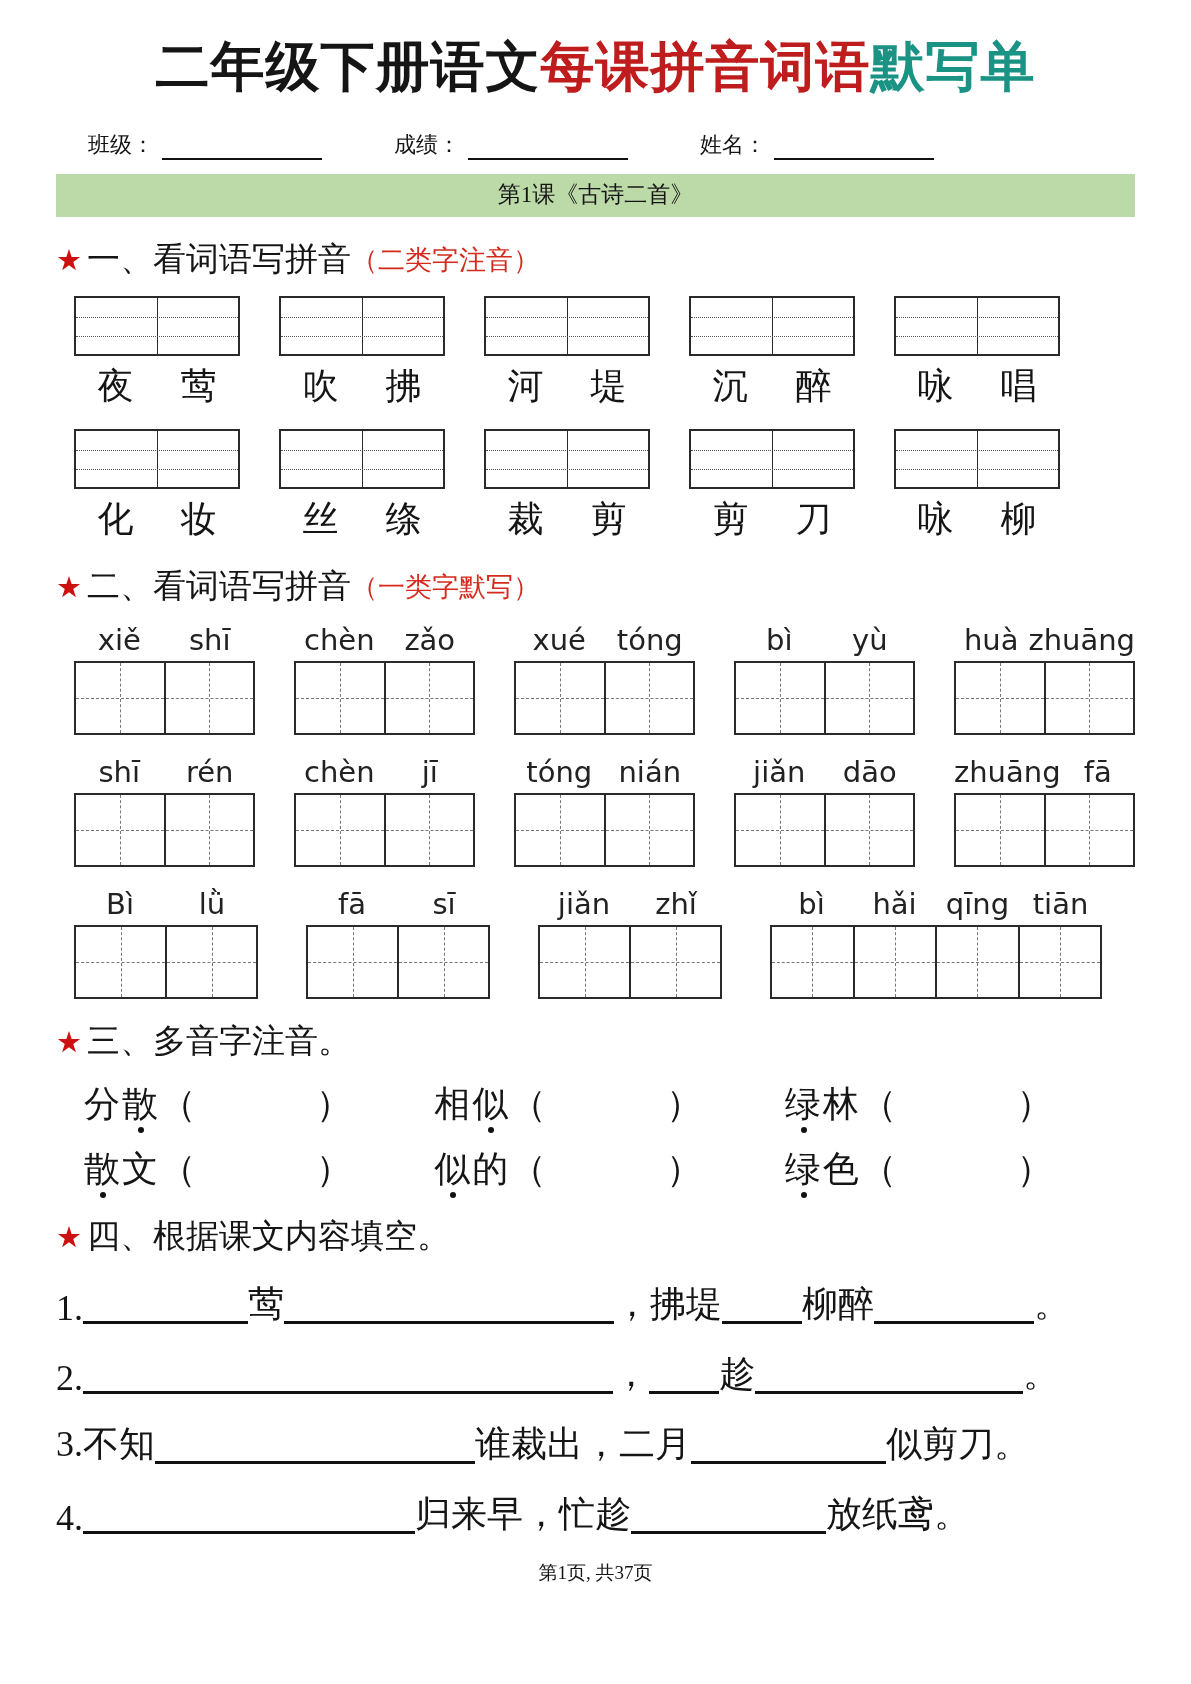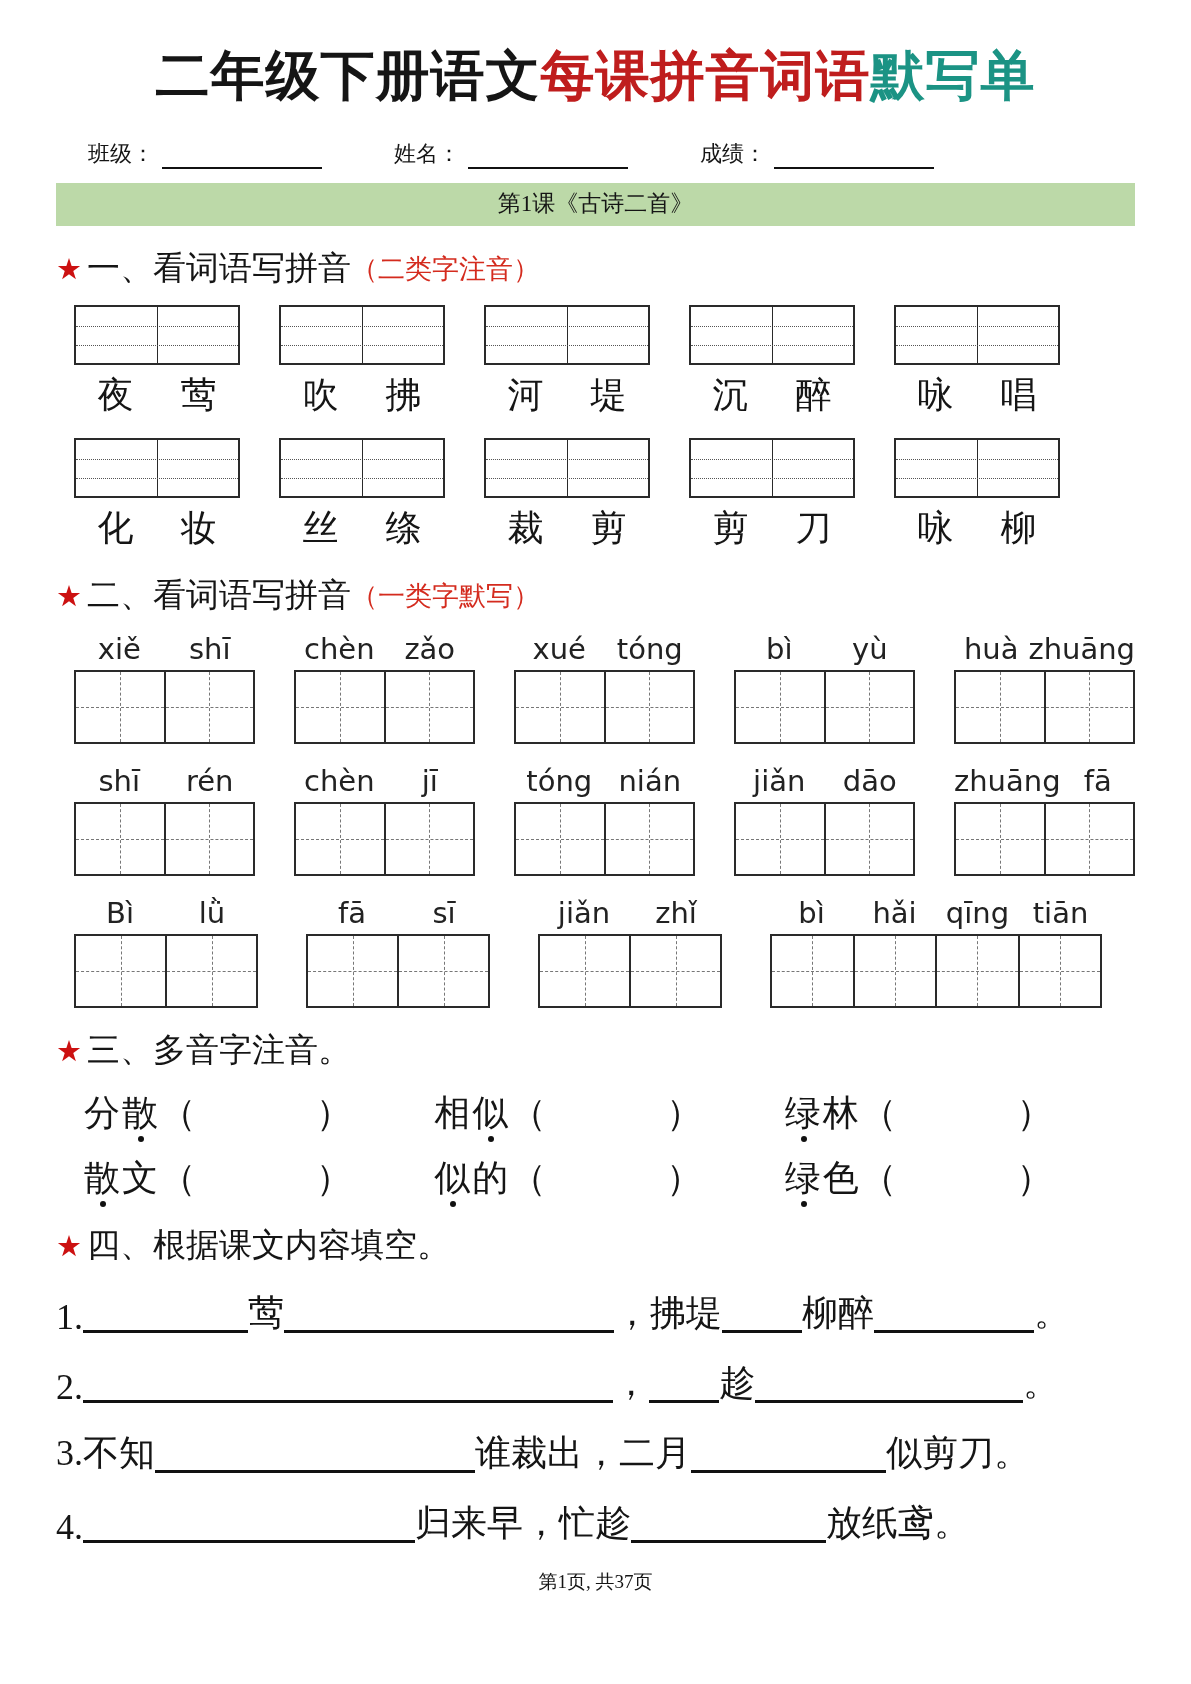--- a/index.html
+++ b/index.html
@@ -3,21 +3,21 @@
 <meta charset="utf-8">
 <style>
   :root{
     --title-red:#bf1d1d; --title-teal:#1b9384; --banner-bg:#bcd9a8;
     --star-red:#cc1111; --hint-red:#d42b1e; --ink:#151515;
   }
   *{box-sizing:border-box;}
   body{margin:0;background:#ffffff;}
   .page{
     width:1191px;height:1684px;overflow:hidden;background:#fff;
-    padding:40px 56px 0;color:var(--ink);
+    padding:31px 56px 0;color:var(--ink);
     font-family:"Liberation Serif","DejaVu Serif",serif;
   }
   
   .title{margin:0 0 22px;text-align:center;font-size:54px;font-weight:700;letter-spacing:1px;white-space:nowrap;}
   .t-red{color:var(--title-red);}
   .t-teal{color:var(--title-teal);}
   
   .info-row{display:flex;padding:0 0 0 32px;margin-bottom:14px;font-size:22px;align-items:flex-end;}
   .info-item{display:flex;align-items:flex-end;margin-right:72px;}
   .uline{display:inline-block;width:160px;height:34px;border-bottom:2.5px solid #111;margin-left:8px;}
@@ -68,25 +68,25 @@
 <div class="page">
 
   <h1 class="title"><span class="t-black">二年级下册语文</span><span class="t-red">每课拼音词语</span><span class="t-teal">默写单</span></h1>
 
   <div class="info-row">
     <div class="info-item">
         <span>班级：</span>
         <span class="uline"></span>
       </div>
     <div class="info-item">
+        <span>成绩：</span>
+        <span class="uline"></span>
+      </div>
+    <div class="info-item">
         <span>姓名：</span>
-        <span class="uline"></span>
-      </div>
-    <div class="info-item">
-        <span>成绩：</span>
         <span class="uline"></span>
       </div>
   </div>
 
   <div class="banner">第1课《古诗二首》</div>
 
   <div class="sec-head">
     <span class="star">★</span>
     <span>一、看词语写拼音</span>
     <span class="hint">（二类字注音）</span>

